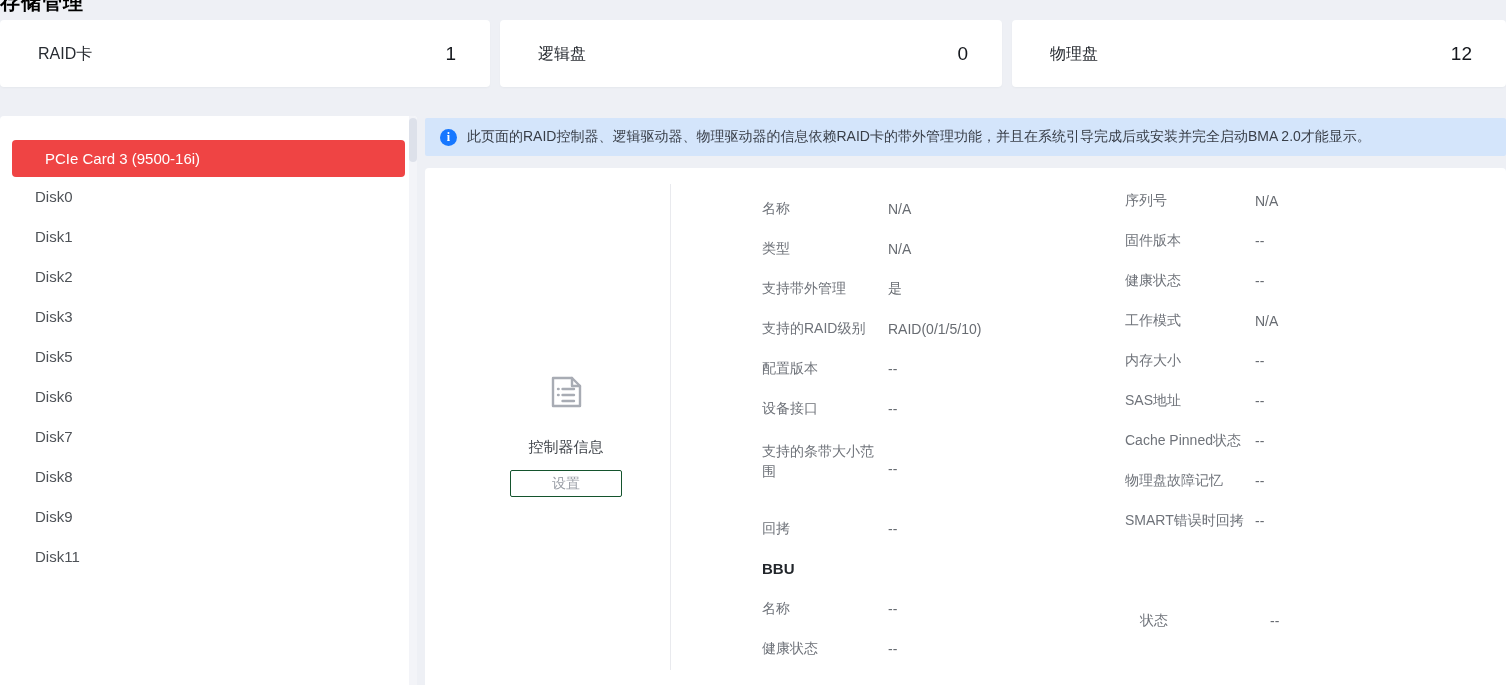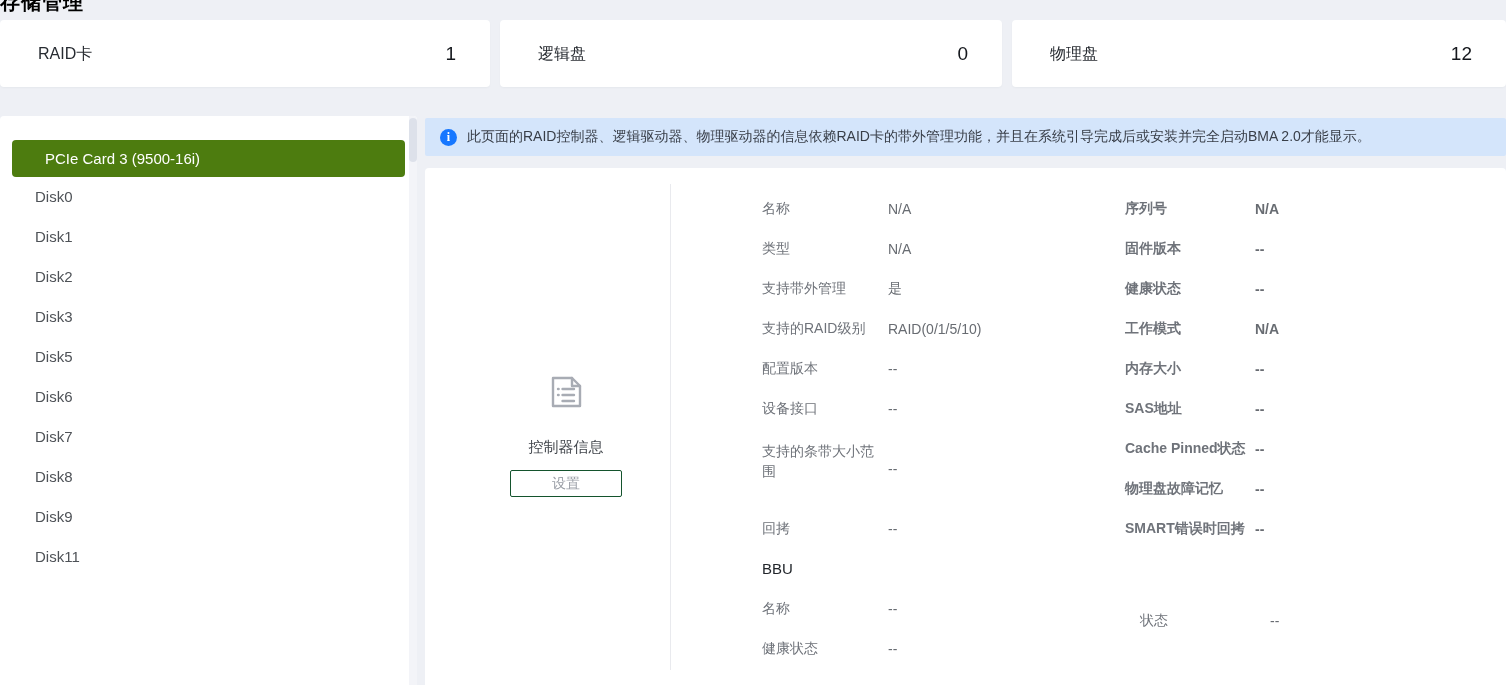--- a/index.html
+++ b/index.html
@@ -13,21 +13,21 @@
   
   .card { position:absolute; top:20px; height:67px; background:#fff; border-radius:4px; box-shadow:0 1px 2px rgba(31,41,55,.04); }
   .card .card-label { position:absolute; left:38px; top:0; line-height:67px; font-size:16px; color:#272b31; }
   .card .card-value { position:absolute; right:34px; top:0; line-height:67px; font-size:19px; color:#14171c; }
   #card-0 { left:0; width:490px; }
   #card-1 { left:500px; width:502px; }
   #card-2 { left:1012px; width:494px; }
 
   
   .sidebar { position:absolute; left:0; top:116px; width:417px; height:569px; background:#fff; border-radius:4px 4px 0 0; padding-top:24px; }
-  .side-selected { margin:0 12px; height:37px; line-height:37px; background:#4d7c0f; border-radius:4px; color:#fff; font-size:15px; padding-left:33px; white-space:nowrap; cursor:pointer; }
+  .side-selected { margin:0 12px; height:37px; line-height:37px; background:#ef4444; border-radius:4px; color:#fff; font-size:15px; padding-left:33px; white-space:nowrap; cursor:pointer; }
   .side-item { height:40px; line-height:40px; padding-left:35px; font-size:15px; color:#4e5257; cursor:pointer; }
   .side-scroll-track { position:absolute; right:0; top:0; bottom:0; width:8px; background:#f3f4f8; border-radius:0 4px 0 0; }
   .side-scroll-thumb { position:absolute; right:0; top:2px; width:8px; height:44px; background:#dde1ea; border-radius:4px; }
 
   
   .banner { position:absolute; left:425px; top:118px; width:1081px; height:38px; background:#d4e5fb; border-radius:2px; display:flex; align-items:center; padding-left:15px; }
   .info-icon { width:17px; height:17px; border-radius:50%; background:#1677ff; color:#fff; font-size:12px; font-weight:700; line-height:17px; text-align:center; flex:none; font-family:"Liberation Serif","DejaVu Serif",serif; }
   .banner-text { margin-left:10px; font-size:14px; color:#383e48; white-space:nowrap; }
 
   
@@ -35,33 +35,33 @@
   .v-divider { position:absolute; left:245px; top:16px; height:486px; width:1px; background:#e9eaee; }
 
   
   .ctrl-block { position:absolute; left:61px; top:204px; width:160px; text-align:center; }
   .ctrl-icon { display:inline-block; width:40px; height:40px; }
   .ctrl-title { margin-top:22px; font-size:15px; color:#44484e; }
   .ctrl-btn { margin-top:13px; width:112px; height:27px; background:#fff; border:1px solid #14532d; border-radius:2px; font-size:14px; color:#9a9ea6; cursor:pointer; font-family:inherit; }
 
   
   .fields-left  { position:absolute; left:337px; top:21px; width:350px; }
-  .fields-right { position:absolute; left:700px; top:21px; width:375px;font-weight:bold; }
+  .fields-right { position:absolute; left:700px; top:13px; width:375px; }
   .field-row { display:flex; align-items:center; height:40px; font-size:14px; white-space:nowrap; }
   .field-label { flex:none; width:126px; color:#6f737a; }
   .fields-right .field-label { width:130px; }
   .field-value { color:#686c72; }
   .field-row.wrap { height:60px; align-items:flex-end; margin-bottom:20px; }
   .field-row.wrap .field-label { width:126px; line-height:20px; white-space:normal; padding-bottom:8px; }
   .field-row.wrap .field-label span { display:block; width:116px; }
   .field-row.wrap .field-value { padding-bottom:12px; }
 
   
   .bbu { position:absolute; left:337px; top:381px; width:744px; }
-  .bbu-title { height:40px; line-height:40px; font-size:15px; font-weight:400; color:#22262b; }
+  .bbu-title { height:40px; line-height:40px; font-size:15px; font-weight:700; color:#22262b; }
   .bbu-grid { position:relative; }
   .bbu-right { position:absolute; left:363px; top:12px;margin-left:15px; }
 </style>
 </head>
 <body>
 
 <div id="stage">
 
   <div class="page-title">存储管理</div>
 

